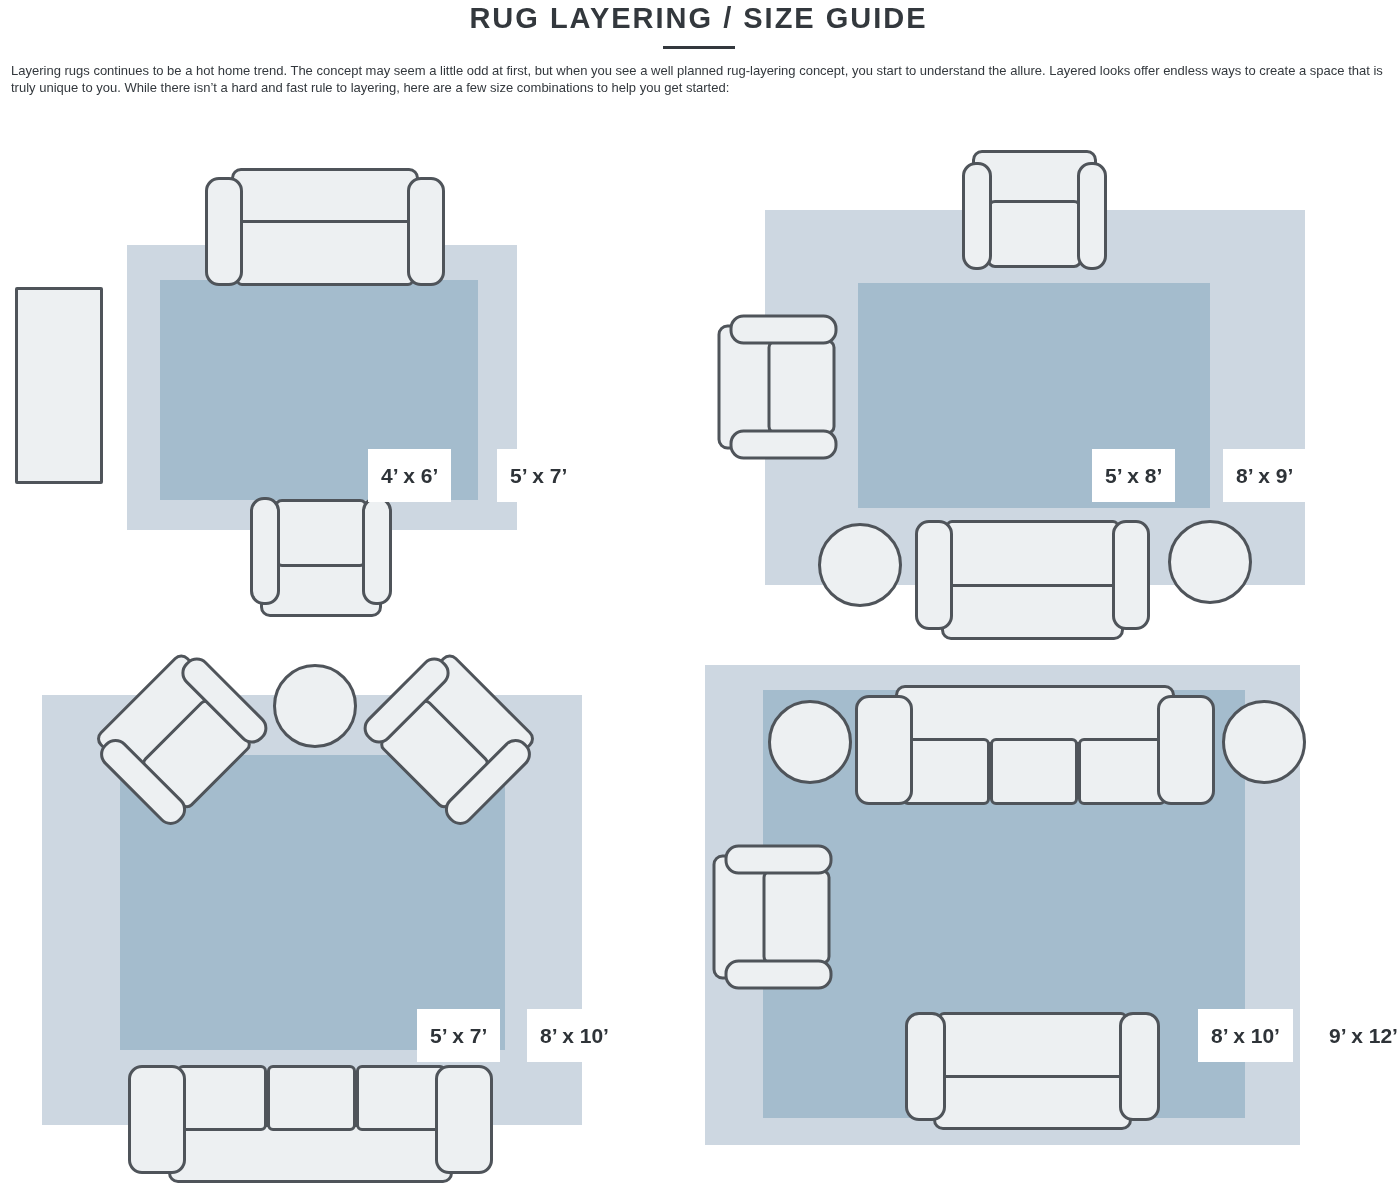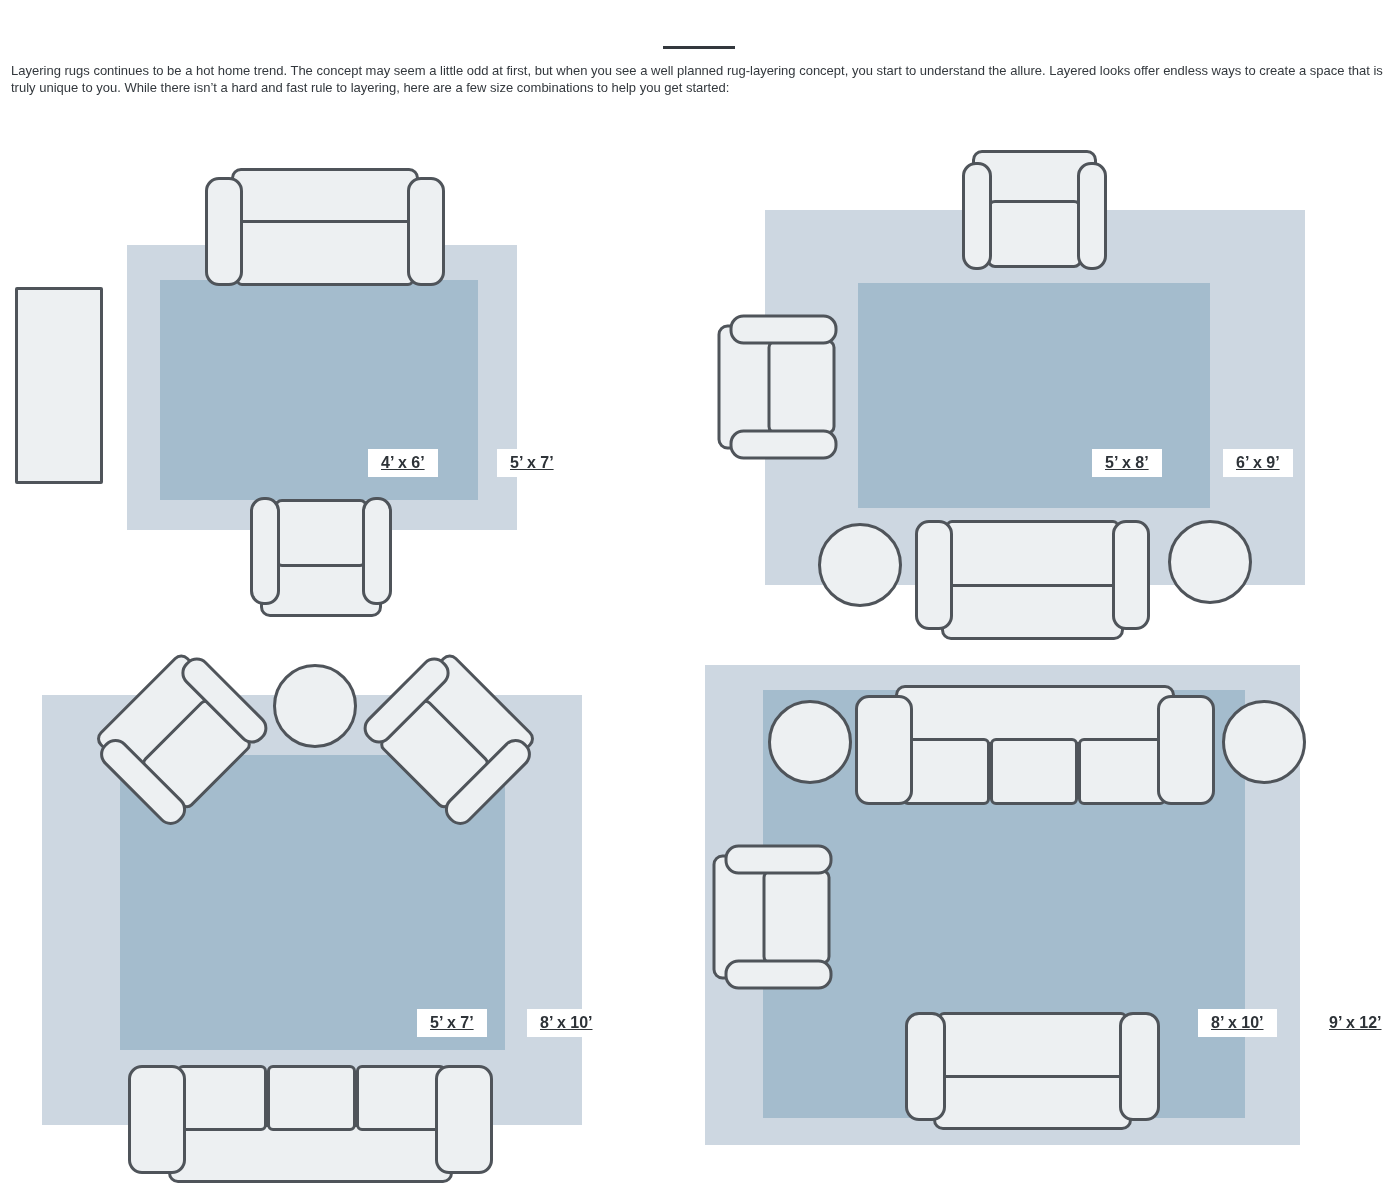--- a/index.html
+++ b/index.html
@@ -66,32 +66,32 @@
     position: absolute; box-sizing: border-box;
     background: var(--furniture-fill, #edf0f2);
     border: 3px solid var(--furniture-outline, #4f545a);
     border-radius: 2px;
   }
 
   .size-label {
     position: absolute;
     background: var(--label-bg, #ffffff);
     color: var(--label-text, #2e3338);
-    font-size: 16px; font-weight: bold;
-    padding: 5px 13px;
+    font-size: 21px; font-weight: bold;
+    padding: 15px 13px;
     white-space: nowrap;
     line-height: 1.1;
-    text-decoration: underline;
   }
 </style>
 </head>
 <body>
 
 <div class="canvas">
 
+  <div class="page-title">RUG LAYERING / SIZE GUIDE</div>
   <div class="title-rule"></div>
   <div class="intro">Layering rugs continues to be a hot home trend. The concept may seem a little odd at first, but when you see a well planned rug-layering concept, you start to understand the allure. Layered looks offer endless ways to create a space that is truly unique to you. While there isn’t a hard and fast rule to layering, here are a few size combinations to help you get started:</div>
 
   <div>
     <div class="rug-outer" style="left:127px; top:245px; width:390px; height:285px;"></div>
     <div class="rug-inner" style="left:160px; top:280px; width:318px; height:220px;"></div>
 
     <div class="side-table" style="left:15px; top:287px; width:88px; height:197px;"></div>
 
     <div class="furn sofa" style="left:205px; top:168px; width:240px; height:118px;">
@@ -134,21 +134,21 @@
       <div class="part back"></div>
         <div class="part seat"></div>
       <div class="part arm-l"></div>
         <div class="part arm-r"></div>
     </div>
 
     <div class="round-table" style="left:818px; top:523px; width:84px; height:84px;"></div>
     <div class="round-table" style="left:1168px; top:520px; width:84px; height:84px;"></div>
 
     <div class="size-label" style="left:1092px; top:449px;text-align:right;">5’ x 8’</div>
-    <div class="size-label" style="left:1223px; top:449px;">6’ x 9’</div>
+    <div class="size-label" style="left:1223px; top:449px;">8’ x 9’</div>
   </div>
 
   <div>
     <div class="rug-outer" style="left:42px; top:695px; width:540px; height:430px;"></div>
     <div class="rug-inner" style="left:120px; top:755px; width:385px; height:295px;"></div>
 
     <div class="furn armchair" style="left:107px; top:677px; width:145px; height:120px; transform:rotate(-45deg);">
       <div class="part back"></div>
         <div class="part seat"></div>
       <div class="part arm-l"></div>

